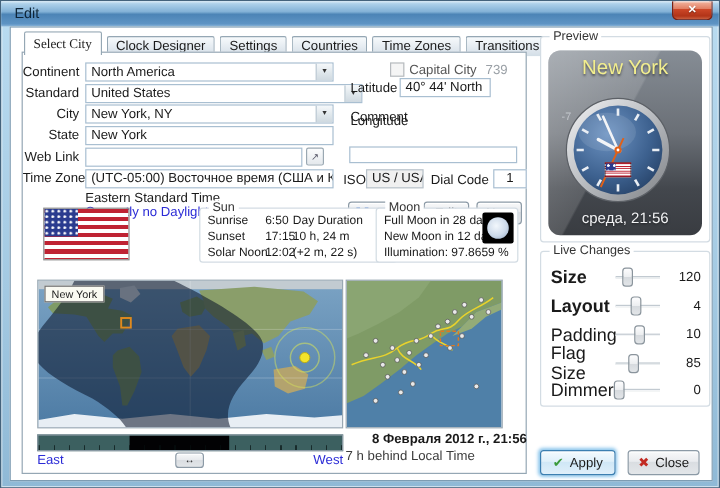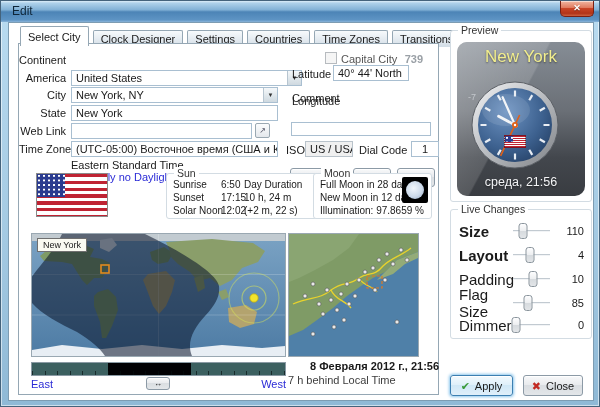--- a/index.html
+++ b/index.html
@@ -16,38 +16,38 @@
     border-radius:0 0 5px 5px;background:linear-gradient(180deg,#f2b7a2 0%,#e07a5e 45%,#cc4627 46%,#b23418 82%,#ca6040 100%);
     color:#fff;font-size:9px;font-weight:bold;text-align:center;line-height:15px;text-shadow:0 1px 1px rgba(0,0,0,.45);
     box-shadow:inset 0 1px 0 rgba(255,255,255,.5);}
   .content{position:absolute;left:7px;top:21px;width:586px;height:379px;background:#fff;border:1px solid #7d9cb2;}
 
   
   .tabs{position:absolute;left:11px;top:3px;height:18px;white-space:nowrap;}
   .tab{display:inline-block;vertical-align:bottom;padding:2px 7px 2px;margin-right:1px;font-size:11px;
     border:1px solid #95a7b4;border-bottom:none;border-radius:2px 2px 0 0;position:relative;top:1px;
     background:linear-gradient(180deg,#f7fafc 0%,#e3eaf0 55%,#d2dde6 100%);}
-  .tab.active{background:#fff;top:0;padding-top:4px;padding-bottom:3px;z-index:3;}
+  .tab.active{background:#fff;top:0;padding-top:4px;padding-bottom:3px;z-index:3;font-family:Liberation Serif, serif;}
   .page{position:absolute;left:9px;top:20px;width:421px;height:352px;border:1px solid #95a7b4;background:#fff;z-index:1;}
 
   .lbl{position:absolute;font-size:11px;color:#1a1a1a;white-space:nowrap;}
   .lbl.r{left:0;width:47px;text-align:right;}
   .field,.combo{position:absolute;height:16px;background:#fff;border:1px solid #a9bfd1;font-size:11px;
     padding:1px 4px 0;white-space:nowrap;overflow:hidden;}
   .field.gray{background:#f0f0f0;border-color:#b9c3cb;}
   .field.ctr{text-align:center;}
   .combo{padding-right:16px;}
   .arrowbox{position:absolute;right:0;top:0;bottom:0;width:14px;border-left:1px solid #b7c5d0;
     background:linear-gradient(180deg,#f5f8fa 0%,#dde5ea 60%,#cfd9e0 100%);
     display:flex;align-items:center;justify-content:center;font-size:6px;color:#333;}
   .mini{position:absolute;width:15px;height:15px;border:1px solid #9aa8b2;border-radius:2px;
     background:linear-gradient(180deg,#fbfcfd,#e4e8ec);font-size:8px;color:#556;text-align:center;line-height:13px;}
   .cb{position:absolute;width:12px;height:12px;border:1px solid #b7bbbf;background:#f5f5f5;}
   .linktext{color:#2b2bd6;}
-  .gray-num{color:#9aa0a6;font-weight:bold;}
+  .gray-num{color:#9aa0a6;}
 
   .btn{position:absolute;display:flex;align-items:center;justify-content:center;gap:5px;
     border:1px solid #8c9aa6;border-radius:3px;font-size:11px;
     background:linear-gradient(180deg,#f8f9fa 0%,#e9ebee 45%,#d9dde1 46%,#e3e6e9 100%);
     box-shadow:inset 0 1px 0 #fff;}
   .btn.bold{font-weight:bold;}
   .btn.apply{border-color:#3c7fb1;box-shadow:0 0 3px 1px #8cc6ec,inset 0 1px 0 #fff;
     background:linear-gradient(180deg,#f3fafe 0%,#e0f0fa 45%,#cfe7f6 46%,#dfeffa 100%);}
   .ico{font-size:10px;line-height:10px;}
   .ico.check{color:#3a9a3a;font-size:11px;}
@@ -119,22 +119,28 @@
       <span class="tab">Settings</span>
       <span class="tab">Countries</span>
       <span class="tab">Time Zones</span>
       <span class="tab">Transitions</span>
       <span class="tab">Weather</span>
     </div>
 
     <div class="page">
 
       <span class="lbl r" style="top:10px">Continent</span>
-
-      <span class="lbl r" style="top:28px">America</span>
+      <div class="combo" style="left:52px;top:8px;width:207px">
+        <span>North America</span>
+        <span class="arrowbox">
+            <i>▼</i>
+          </span>
+      </div>
+
+      <span class="lbl r" style="top:28px">Standard</span>
       <div class="combo" style="left:52px;top:26px;width:231px">
         <span>United States</span>
         <span class="arrowbox">
             <i>▼</i>
           </span>
       </div>
 
       <span class="lbl r" style="top:45px">City</span>
       <div class="combo" style="left:52px;top:43px;width:207px">
         <span>New York, NY</span>
@@ -371,21 +377,21 @@
 
     <div class="gbox" style="left:441px;top:186px;width:142px;height:130px">
       <span class="legend">Live Changes</span>
 
       <div class="lcrow" style="top:13px">
         <span class="lclabel b">Size</span>
         <div class="slider">
             <div class="track"></div>
             <div class="thumb" style="left: 26%;"></div>
           </div>
-        <span class="lcval">110</span>
+        <span class="lcval">120</span>
       </div>
       <div class="lcrow" style="top:37px">
         <span class="lclabel b">Layout</span>
         <div class="slider">
             <div class="track"></div>
             <div class="thumb" style="left: 46%;"></div>
           </div>
         <span class="lcval">4</span>
       </div>
       <div class="lcrow" style="top:61px">

